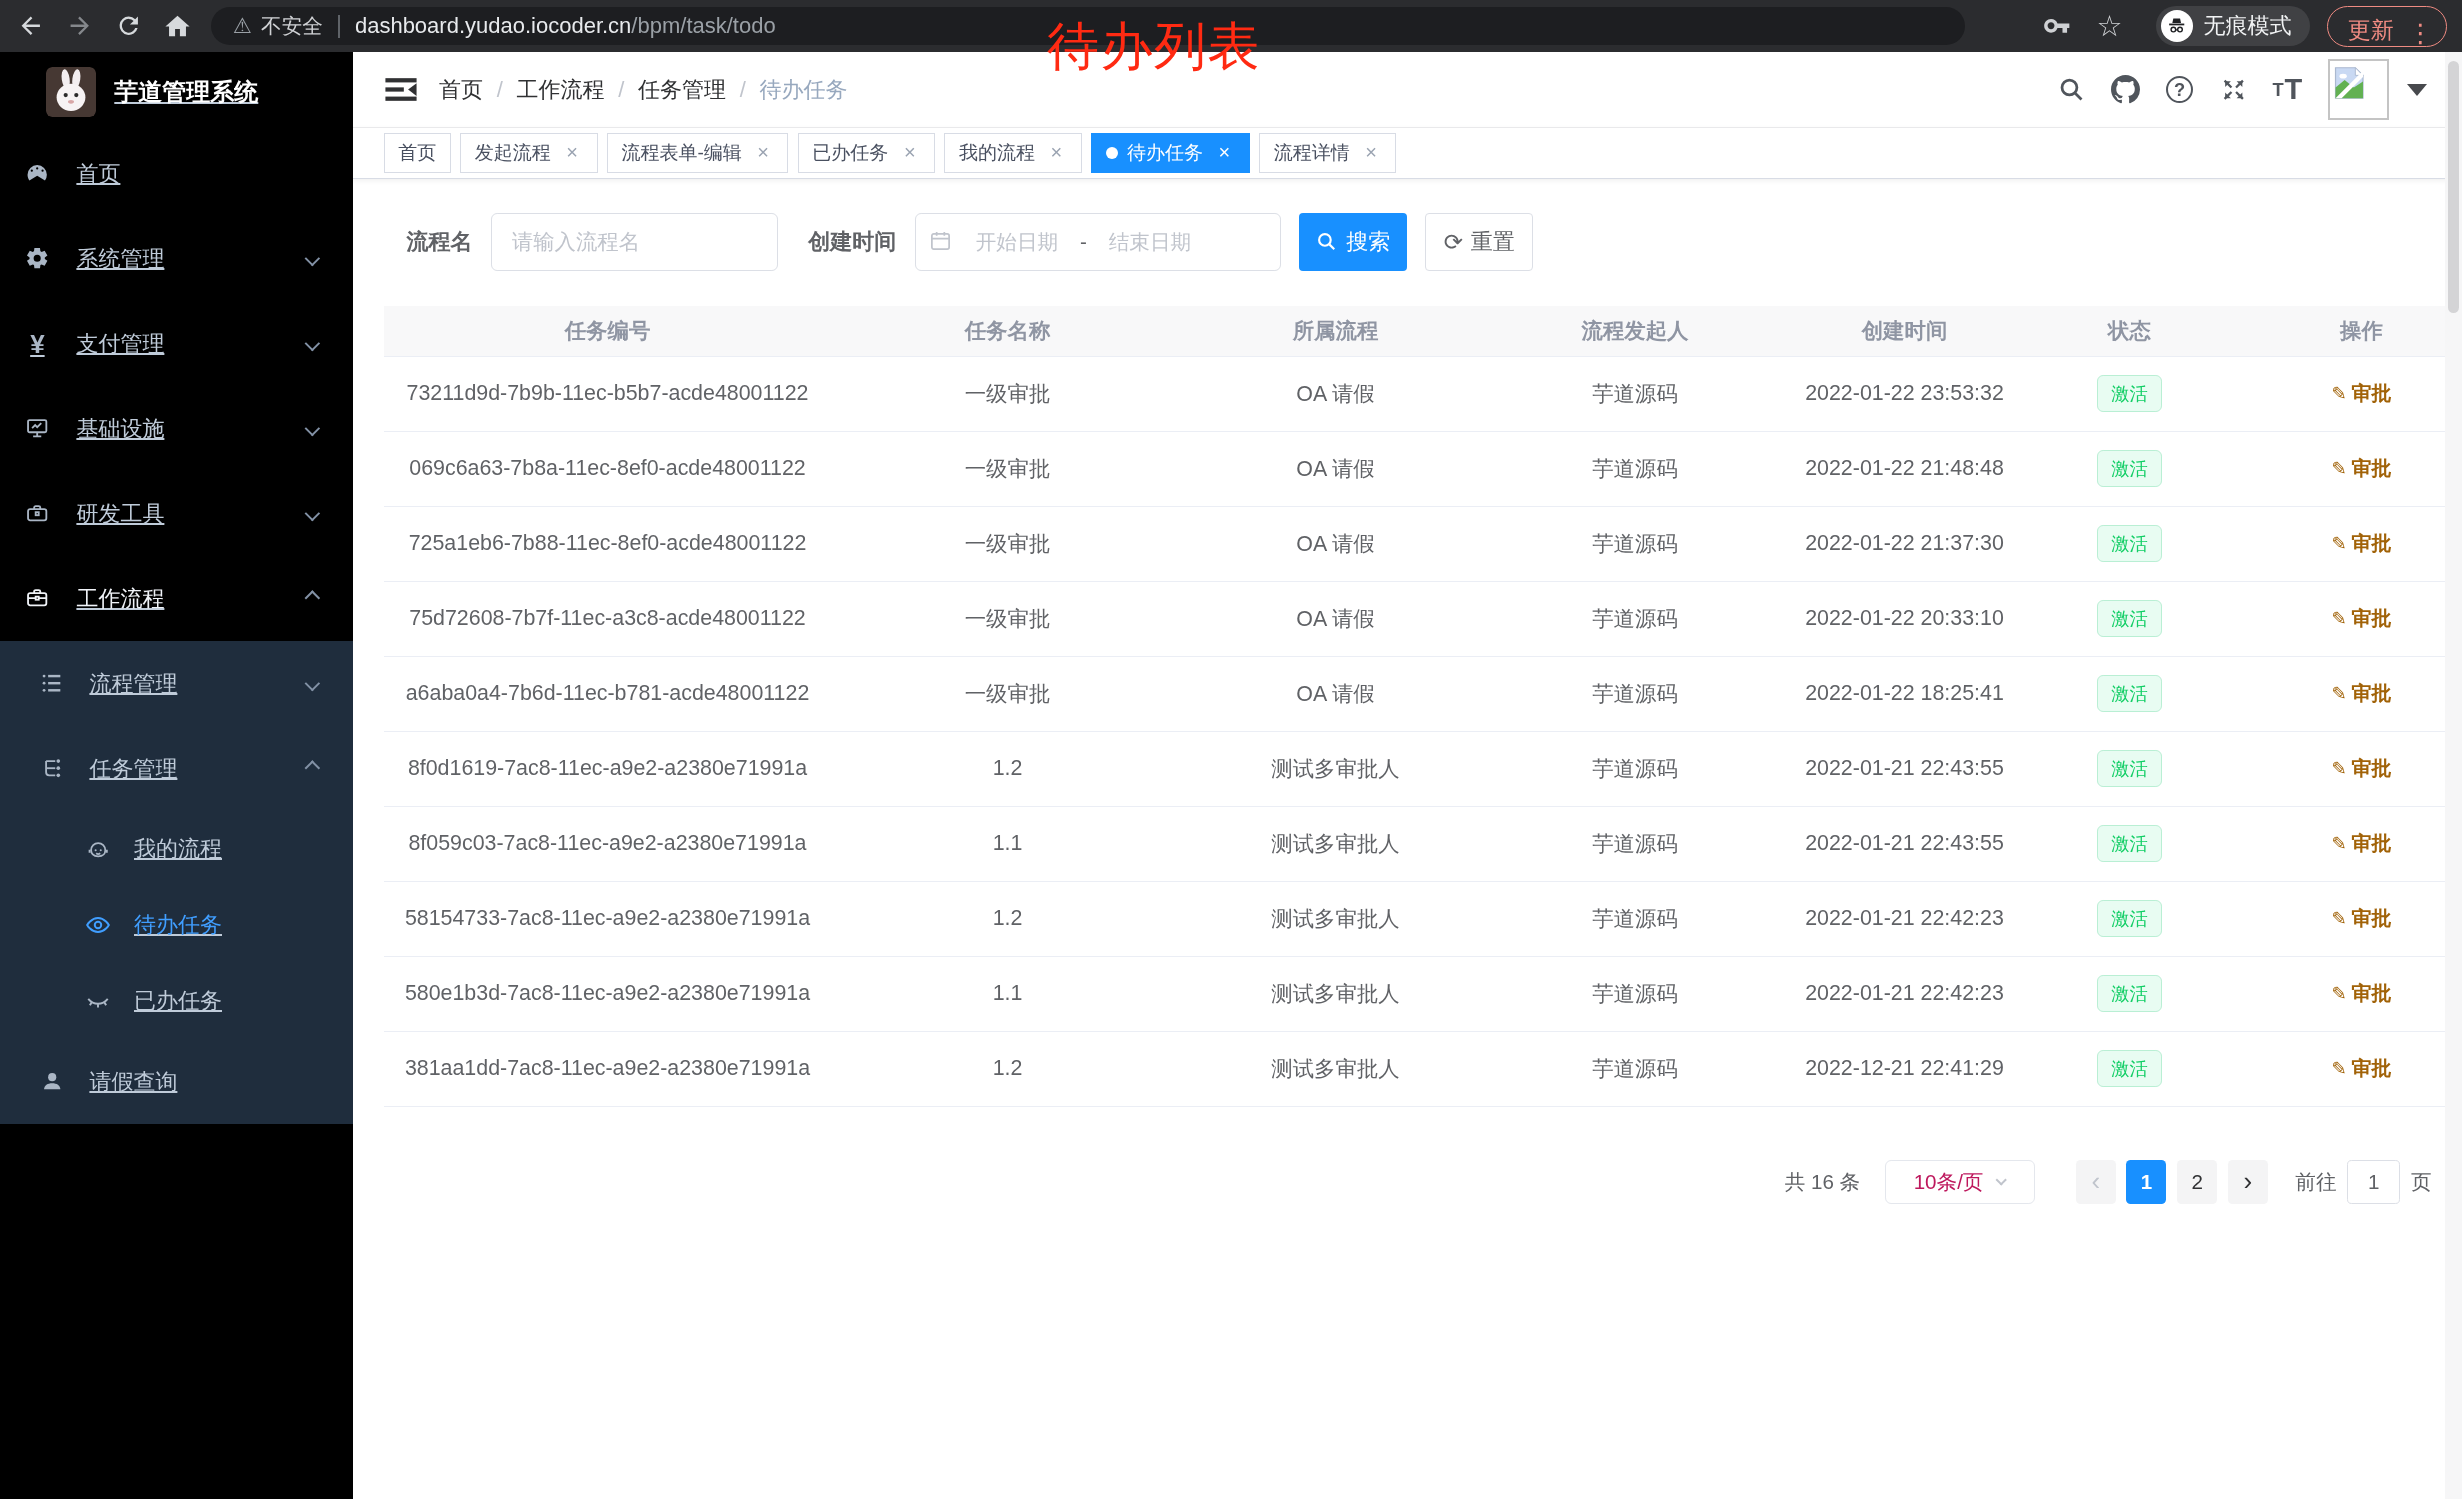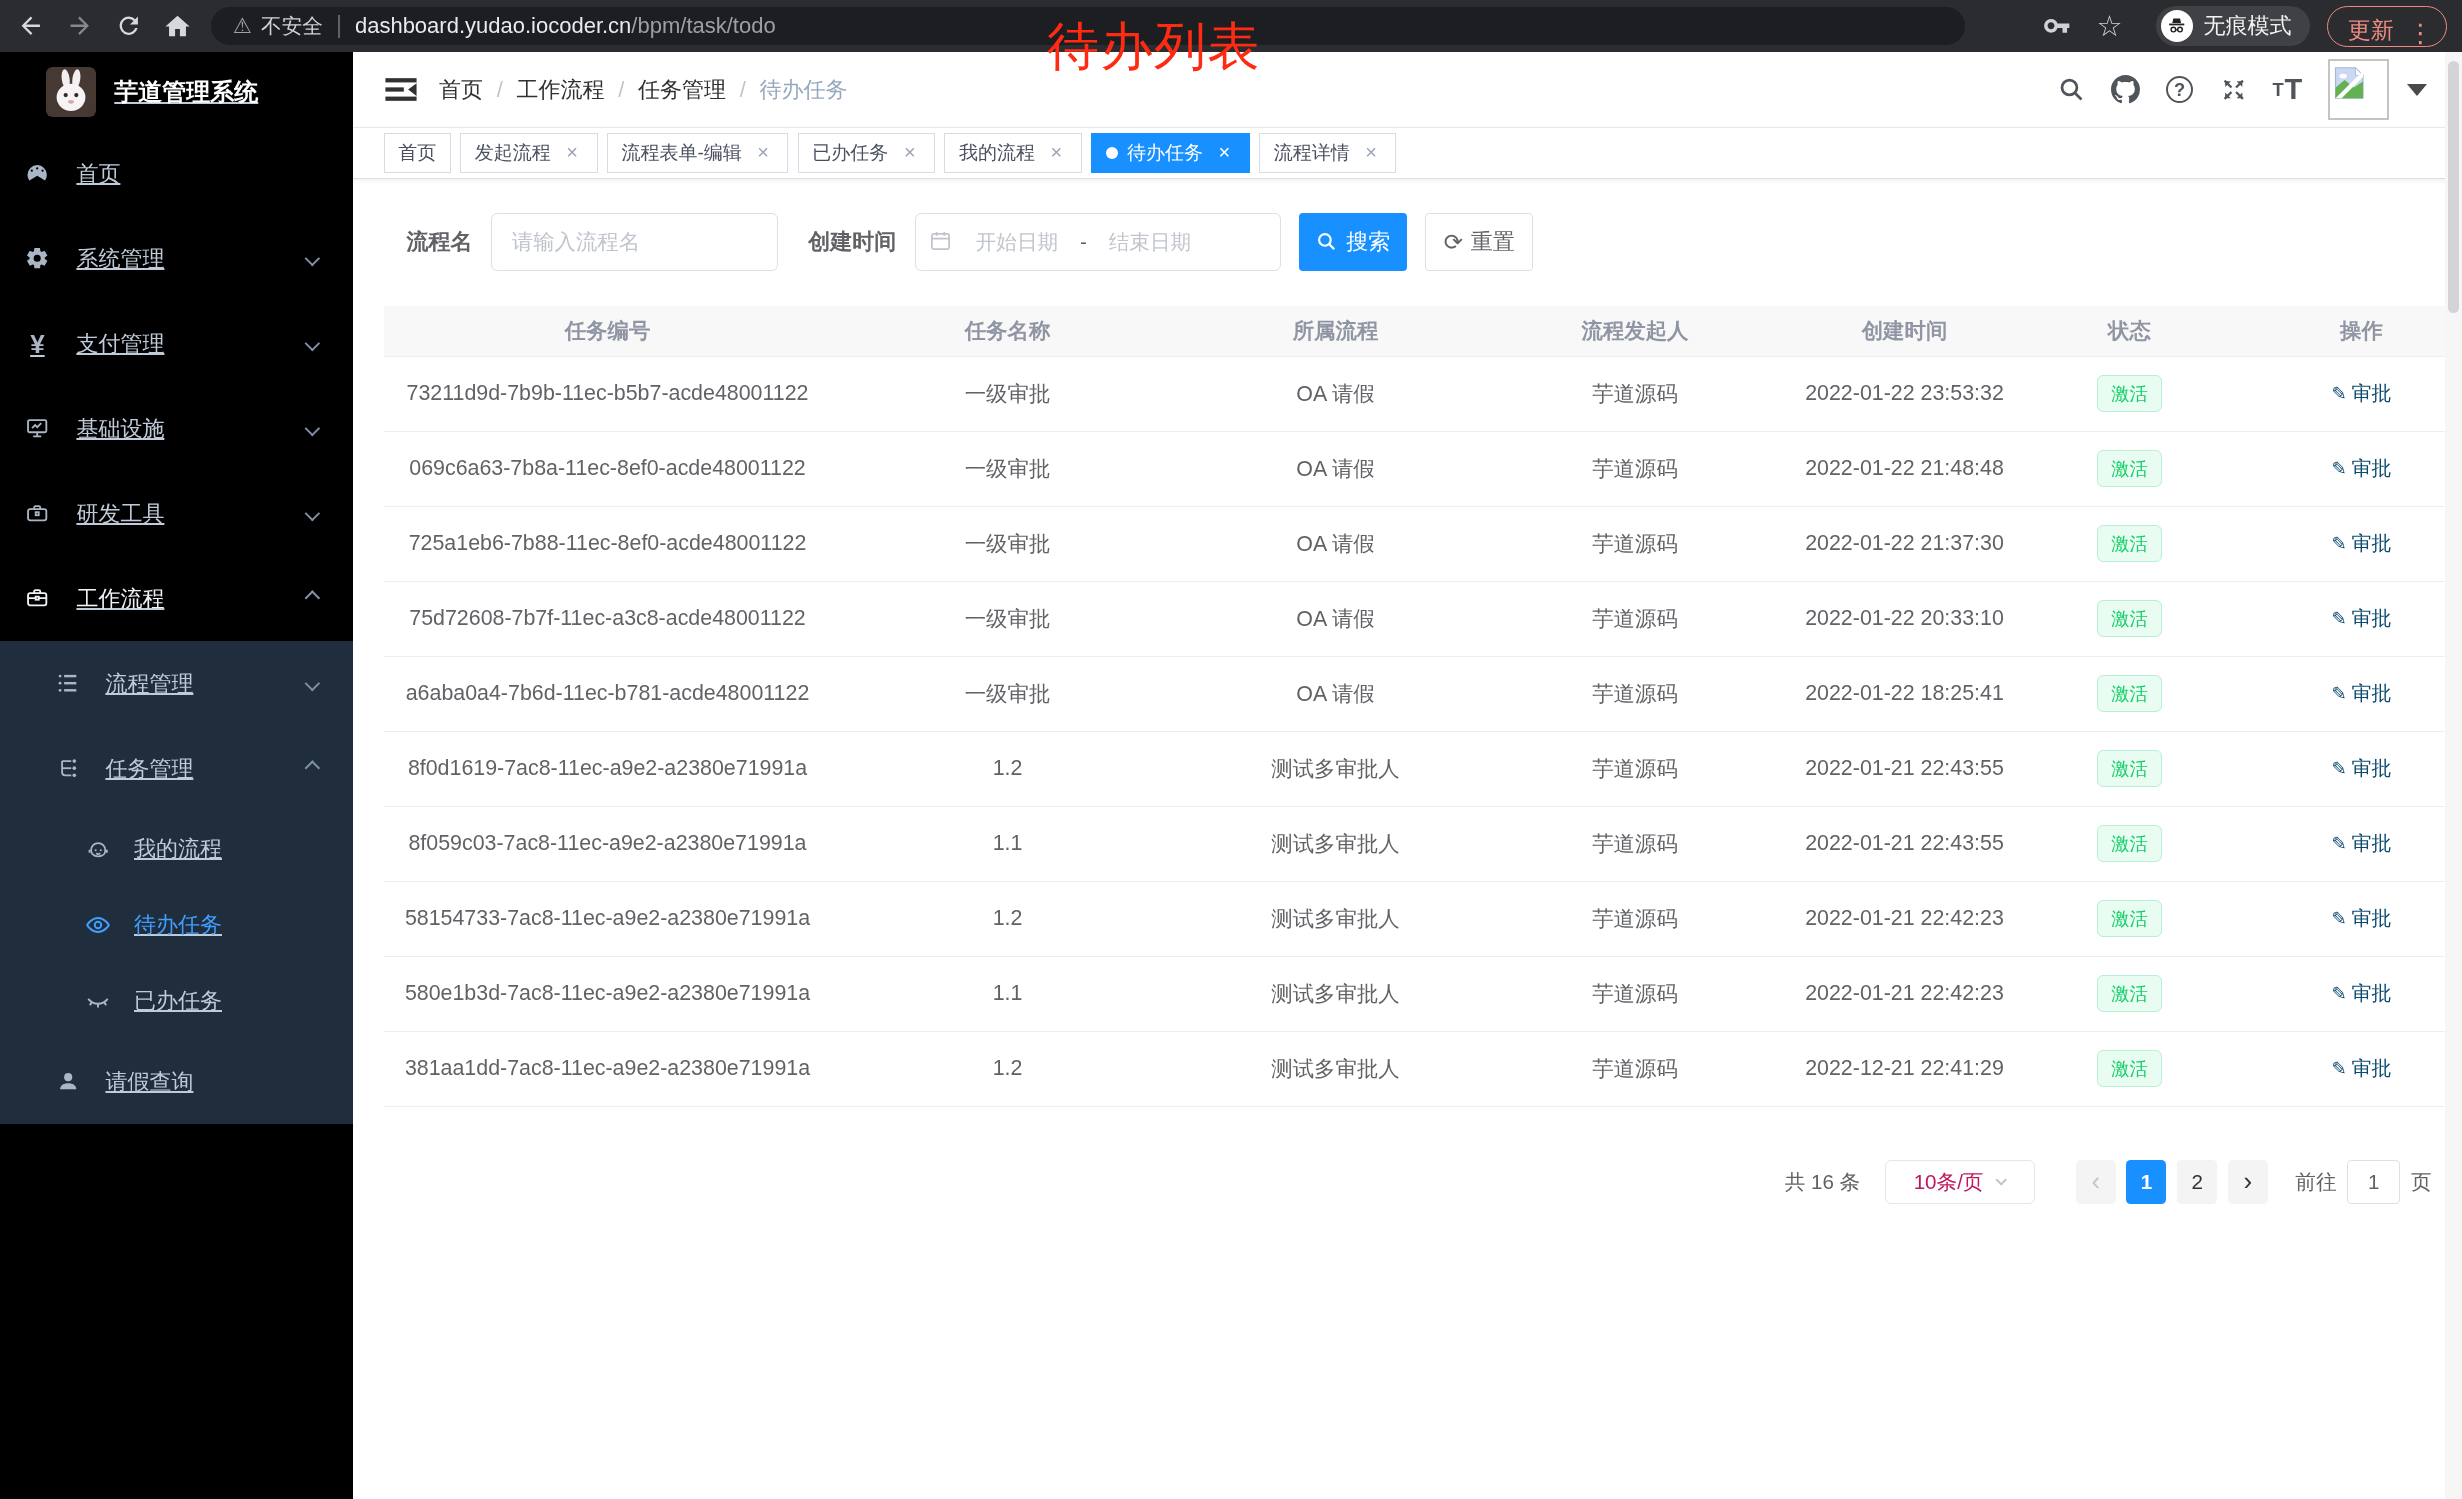--- a/index.html
+++ b/index.html
@@ -39,21 +39,21 @@
   .logo-row { height:79px; display:flex; align-items:center; padding-left:46px; }
   .logo-img { width:50px; height:50px; border-radius:6.1px; overflow:hidden; flex:0 0 auto; }
   .logo-title { color:#fff; font-size:24px; font-weight:700; margin-left:18.3px; white-space:nowrap; }
   .menu-item { height:85px; display:flex; align-items:center; padding-left:24.4px; position:relative; font-size:22px; cursor:pointer; }
   .menu-item .mi-label { margin-left:26px; }
   .menu-item .chev { position:absolute; right:35px; }
   .chev { width:10.7px; height:10.7px; border-right:2.3px solid #8291a5; border-bottom:2.3px solid #8291a5; display:inline-block; }
   .chev.down { transform:rotate(45deg); }
   .chev.up { transform:rotate(-135deg); }
   .submenu { background:#1f2d3d; }
-  .submenu .menu-item { padding-left:55px; }
+  .submenu .menu-item { padding-left:39px; }
   .submenu .menu-item .mi-label { margin-left:24.4px; }
   .subsub .menu-item { height:76px; padding-left:85px; }
   .subsub .menu-item .mi-label { margin-left:23px; }
   .mi-ico { width:26px; height:26px; display:flex; align-items:center; justify-content:center; color:#aab6c5; flex:0 0 auto; }
   .active-parent, .active-parent .mi-ico { color:#f0f3f8; }
   .active-blue, .active-blue .mi-ico { color:#409eff !important; }
   .yen-glyph { font-size:26px; font-weight:700; line-height:1; }
 
   
   .rightcol { flex:1; display:flex; flex-direction:column; background:#fff; min-width:0; }
@@ -98,21 +98,21 @@
   .btn-plain { background:#fff; color:#606266; border-color:#dcdfe6; width:108px; margin-left:18.3px; }
   .btn .bico { margin-right:9.2px; display:flex; }
   .reset-glyph { font-size:23px; margin-right:7.6px; line-height:1; }
 
   
   table.grid { border-collapse:collapse; table-layout:fixed; width:2107px; margin-top:35px; }
   .grid th { height:50px; background:#f8f8f9; color:#8f95a3; font-size:21.4px; font-weight:700; text-align:center; }
   .grid td { height:75px; border-bottom:1.5px solid #ebeef5; text-align:center; font-size:21.4px; color:#606266; background:#fff; }
   .grid tr:first-child td { border-top:1.5px solid #ebeef5; }
   .tag-green { display:inline-block; padding:6.1px 13.7px; background:#e8fcf2; border:1.5px solid #b9efd4; border-radius:6.1px; color:#13ce66; font-size:18.3px; line-height:1.2; }
-  .approve { color:#0c4a6e; font-size:20px; cursor:pointer; text-decoration:none; white-space:nowrap; }
+  .approve { color:#a16207; font-size:20px; cursor:pointer; text-decoration:none; white-space:nowrap;font-weight:bold; }
   .approve .pen { font-size:18.3px; margin-right:4.6px; }
 
   
   .pager { display:flex; align-items:center; justify-content:flex-end; margin-top:53px; font-size:20.6px; color:#606266; }
   .pg-total { margin-right:24.4px; }
   .pg-size { width:150px; height:44px; border:1.5px solid #e4e7ed; border-radius:6.1px; display:flex; align-items:center; justify-content:center; color:#be185d; position:relative; cursor:pointer; margin-right:30.5px; }
   .pg-size .chev { width:8.4px; height:8.4px; border-color:#c0c4cc; margin-left:13.7px; margin-top:-3.1px; }
   .pg-btn { min-width:40px; height:44px; background:#f4f4f5; border-radius:4.6px; display:flex; align-items:center; justify-content:center; margin-left:10.7px; font-size:20.6px; color:#303133; cursor:pointer; }
   .pg-btn.arrow { color:#303133; font-size:26px; }
   .pg-btn.disabled { color:#c0c4cc; cursor:default; }

